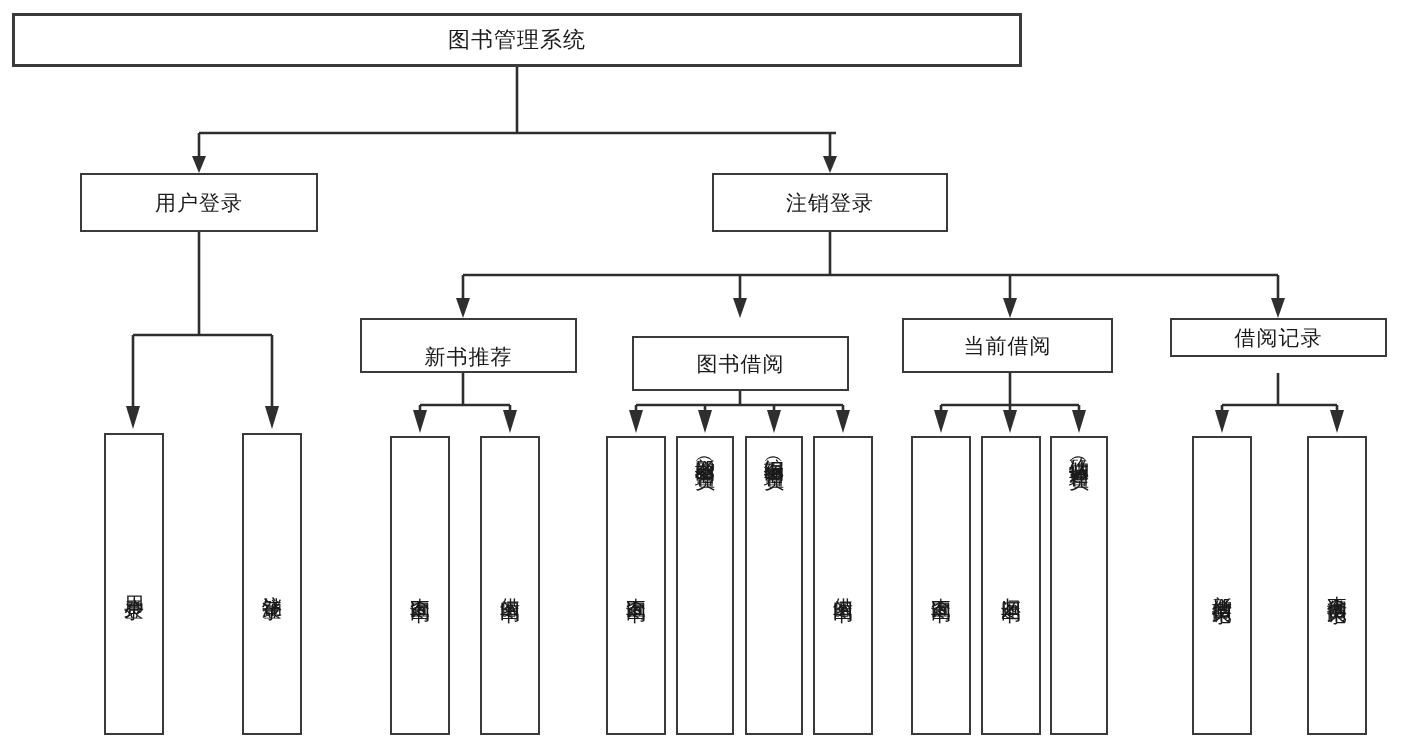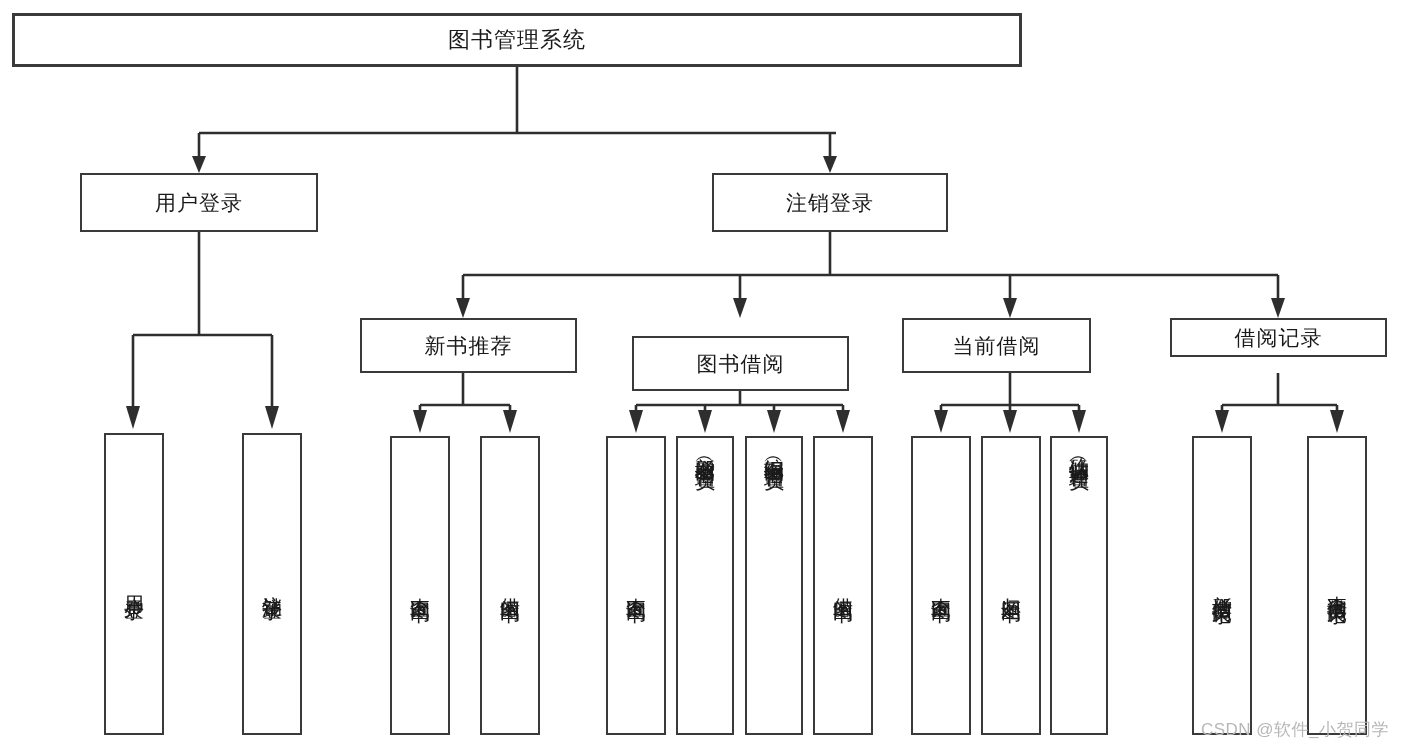--- a/index.html
+++ b/index.html
@@ -161,27 +161,27 @@
     <span>图书管理系统</span>
   </div>
 
   <div class="node horiz" style="left:80px; top:173px; width:238px; height:59px;">
     <span>用户登录</span>
   </div>
   <div class="node horiz" style="left:712px; top:173px; width:236px; height:59px;">
     <span>注销登录</span>
   </div>
 
-  <div class="node horiz" style="left:360px; top:318px; width:217px; height:55px;">
+  <div class="node horiz" style="left:360px; top:318px; width:217px; height:55px;align-items:flex-end;">
     <span>新书推荐</span>
   </div>
   <div class="node horiz" style="left:632px; top:336px; width:217px; height:55px;">
     <span>图书借阅</span>
   </div>
-  <div class="node horiz" style="left:902px; top:318px; width:189px; height:55px;">
+  <div class="node horiz" style="left:902px; top:318px; width:211px; height:55px;">
     <span>当前借阅</span>
   </div>
   <div class="node horiz" style="left:1170px; top:318px; width:217px; height:39px;">
     <span>借阅记录</span>
   </div>
 
   <div class="leaf center" style="left:104px; top:433px; width:60px; height:302px;">
     <span class="vtext">用户登录</span>
   </div>
   <div class="leaf center" style="left:242px; top:433px; width:60px; height:302px;">
@@ -218,15 +218,14 @@
     <span class="vtext">确认归还（管理员）</span>
   </div>
 
   <div class="leaf center" style="left:1192px; top:436px; width:60px; height:299px;">
     <span class="vtext">新增借阅记录</span>
   </div>
   <div class="leaf center" style="left:1307px; top:436px; width:60px; height:299px;">
     <span class="vtext">查询借阅记录</span>
   </div>
 
-  <div class="watermark">CSDN @软件_小贺同学</div>
 
 </div>
 
 </body></html>

